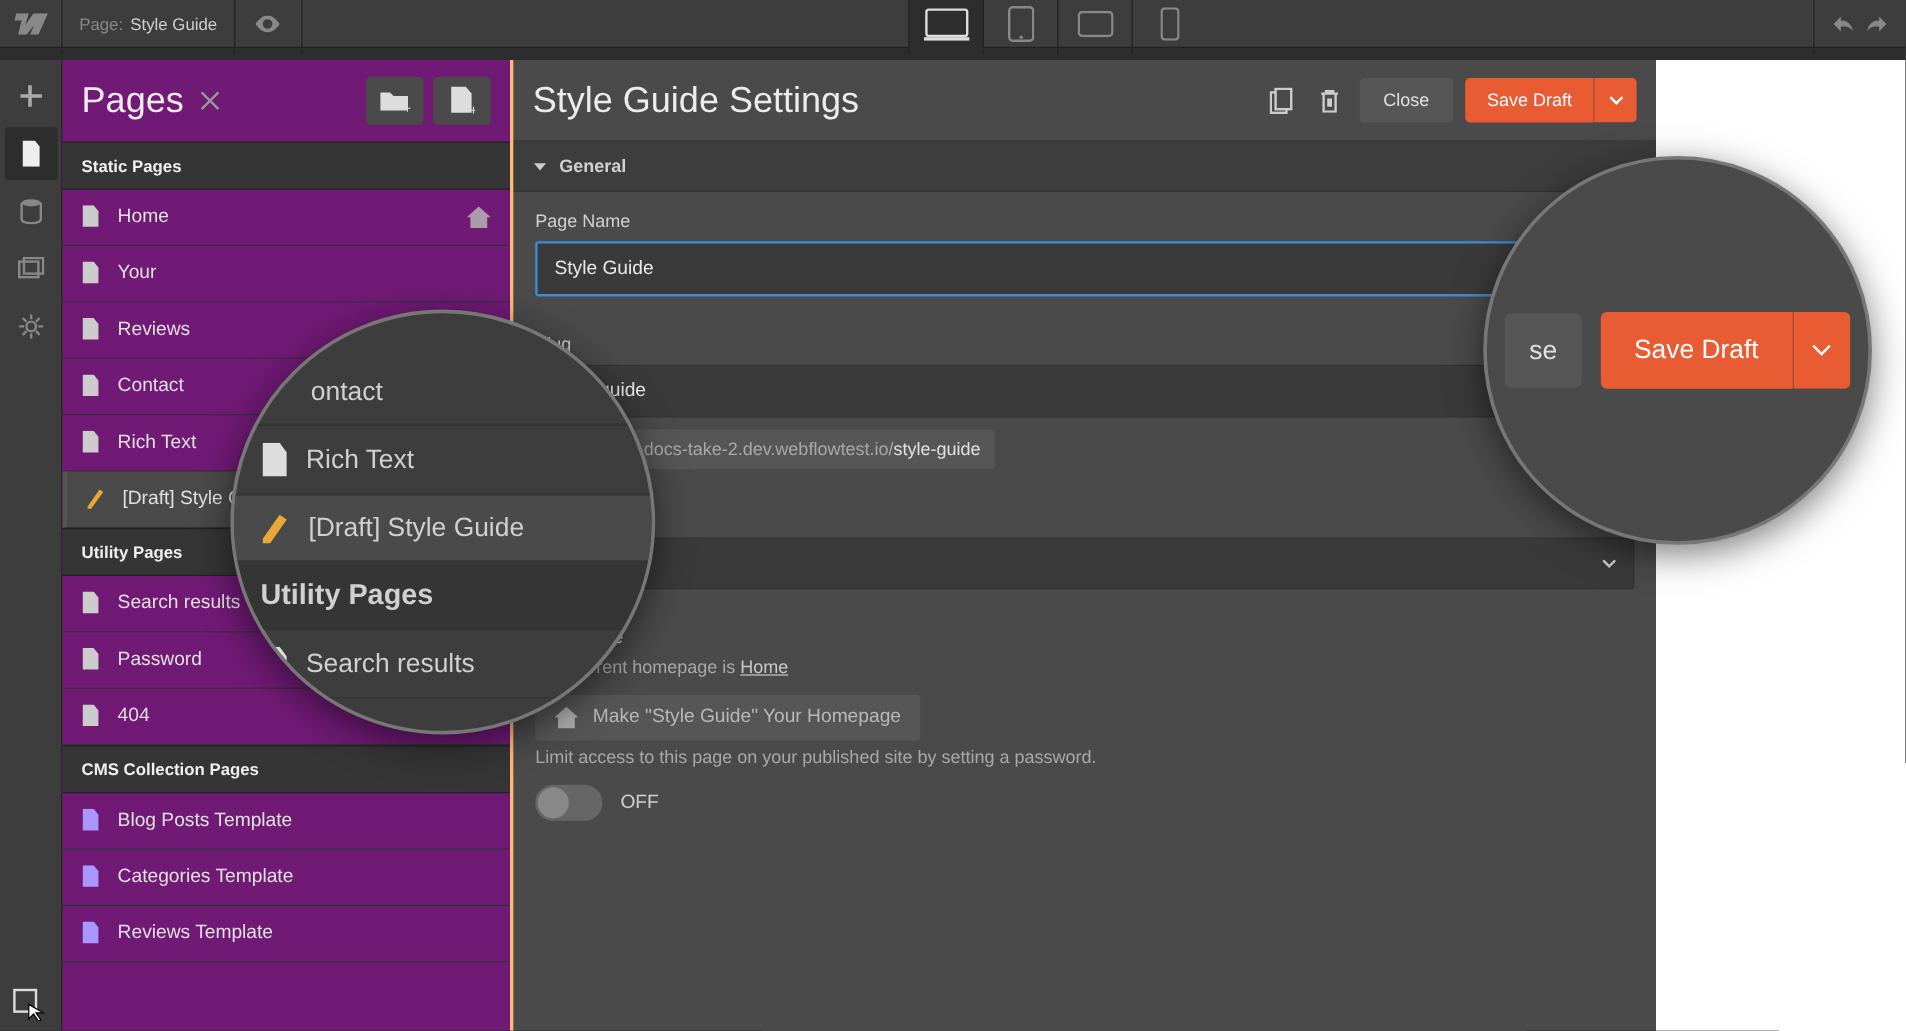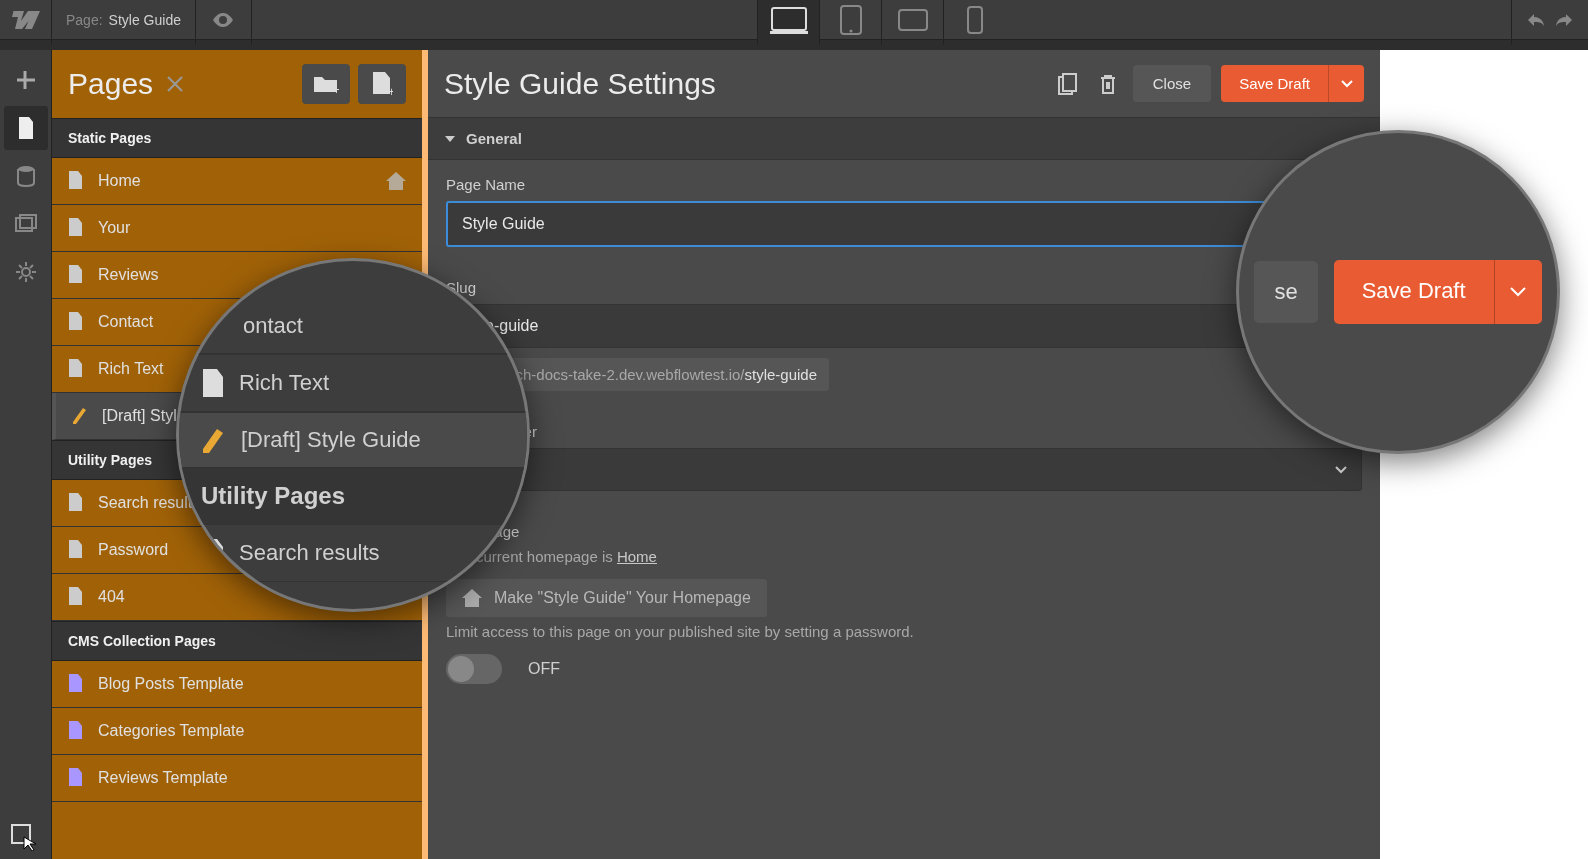--- a/index.html
+++ b/index.html
@@ -14,21 +14,21 @@
     .spacer { flex: 1; }
     .device-group { display: flex; height: 50px; }
     .device-btn { width: 62px; display: flex; align-items: center; justify-content: center; border-left:1px solid #222; }
     .device-btn.active { background:#2d2d2d; }
     .undo-redo { display:flex; height:50px; border-left:1px solid #222; padding: 0 12px; align-items:center; gap:8px; }
     
     .left-rail { position: absolute; left:0; top:50px; bottom:0; width:52px; background:#3d3d3d; border-right:1px solid #222; display:flex; flex-direction:column; align-items:center; padding-top:8px; gap:4px; }
     .rail-btn { width:44px; height:44px; display:flex; align-items:center; justify-content:center; border-radius:3px; }
     .rail-btn.active { background:#2d2d2d; }
     
-    .pages-panel { position:absolute; left:52px; top:50px; bottom:0; width:376px; background:#a16207; border-right:6px solid #fdba74; display:flex; flex-direction:column; overflow:hidden; }
+    .pages-panel { position:absolute; left:52px; top:50px; bottom:0; width:376px; background:#701a75; border-right:3px solid #fdba74; display:flex; flex-direction:column; overflow:hidden; }
     .panel-head { height:68px; display:flex; align-items:center; justify-content:space-between; padding: 0 16px; }
     .panel-head h1 { font-size:30px; font-weight:500; color:#ececec; display:flex; align-items:center; gap:14px; }
     .head-actions { display:flex; gap:8px; }
     .head-btn { width:48px; height:40px; background:#4a4a4a; border-radius:4px; display:flex; align-items:center; justify-content:center; }
     
     .section-hdr { background:#353535; padding:11px 16px; font-weight:600; font-size:14px; color:#f0f0f0; border-top:1px solid #222; border-bottom:1px solid #222; }
     .page-item { display:flex; align-items:center; height:47px; padding:0 16px; border-bottom:1px solid #333; gap:14px; font-size:16px; color:#e0e0e0; cursor:pointer; }
     .page-item.selected { background:#4a4a4a; }
     .page-icon { width:16px; height:20px; }
     .page-item .home-icon { margin-left:auto; opacity:.8; }
@@ -51,26 +51,26 @@
     .field-label { font-size:15px; color:#d0d0d0; margin-bottom:8px; margin-top:32px; display:block; }
     .field-label:first-child { margin-top:0; }
     .text-input { width:100%; background:#3a3a3a; border:2px solid #3c8cd9; border-radius:3px; padding:12px 14px; font-size:16px; color:#e8e8e8; outline:none; }
     .text-input.plain { border:1px solid #333; }
     .slug-preview { background:#565656; display:inline-block; padding:8px 12px; border-radius:3px; margin-top:10px; font-size:15px; color:#a8a8a8; }
     .slug-preview .bold { color:#e0e0e0; }
     .folder-select { width:100%; background:#3a3a3a; border:1px solid #333; border-radius:3px; padding:12px 14px; font-size:15px; color:#e0e0e0; display:flex; justify-content:space-between; align-items:center; }
     .subtext { font-size:15px; color:#a8a8a8; margin-top:6px; }
     .subtext a { color:#c8c8c8; text-decoration:underline; }
     .make-home-btn { background:#565656; padding:10px 16px; border-radius:3px; display:inline-flex; align-items:center; gap:12px; font-size:16px; color:#b8b8b8; margin-top:14px; }
-    .toggle-row { display:flex; align-items:center; gap:26px; margin-top:14px; }
+    .toggle-row { display:flex; align-items:center; gap:15px; margin-top:14px; }
     .toggle { width:56px; height:30px; background:#666; border-radius:15px; position:relative; }
     .toggle-knob { width:26px; height:26px; background:#888; border-radius:50%; position:absolute; top:2px; left:2px; }
     
     .zoom-lens { position:absolute; border-radius:50%; border:3px solid #777; background:#3d3d3d; box-shadow:0 8px 30px rgba(0,0,0,.5); overflow:hidden; pointer-events:none; }
-    .lens1 { left:176px; top:258px; width:354px; height:354px; }
+    .lens1 { left:192px; top:258px; width:354px; height:354px; }
     .lens1-content { padding:38px 0 0 0; }
     .lens-section { font-size:24px; font-weight:600; padding:14px 22px; background:#353535; }
     .lens-item { display:flex; align-items:center; gap:16px; padding:14px 22px; font-size:22px; border-top:1px solid #333; border-bottom:1px solid #333; }
     .lens-item.sel { background:#4a4a4a; }
     
     .lens2 { right:28px; top:130px; width:324px; height:324px; background:#4a4a4a; display:flex; align-items:center; justify-content:center; }
     .lens2-wrap { display:flex; align-items:center; gap:16px; }
     .lens2-close { background:#565656; color:#e0e0e0; padding:18px 20px; font-size:22px; border-radius:5px; }
     .lens2-save { background:#e95c33; color:#fff; padding:18px 28px; font-size:22px; border-radius:5px 0 0 5px; }
     .lens2-dd { background:#e95c33; width:48px; height:64px; display:flex; align-items:center; justify-content:center; border-radius:0 5px 5px 0; border-left:1px solid rgba(0,0,0,.25); }

